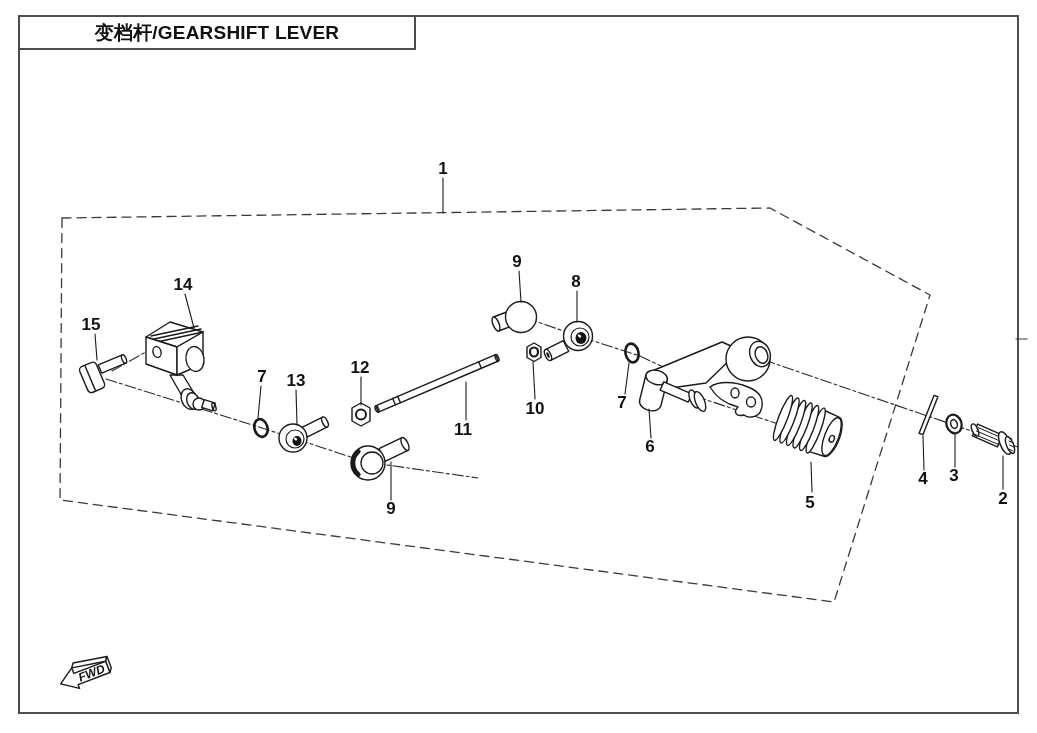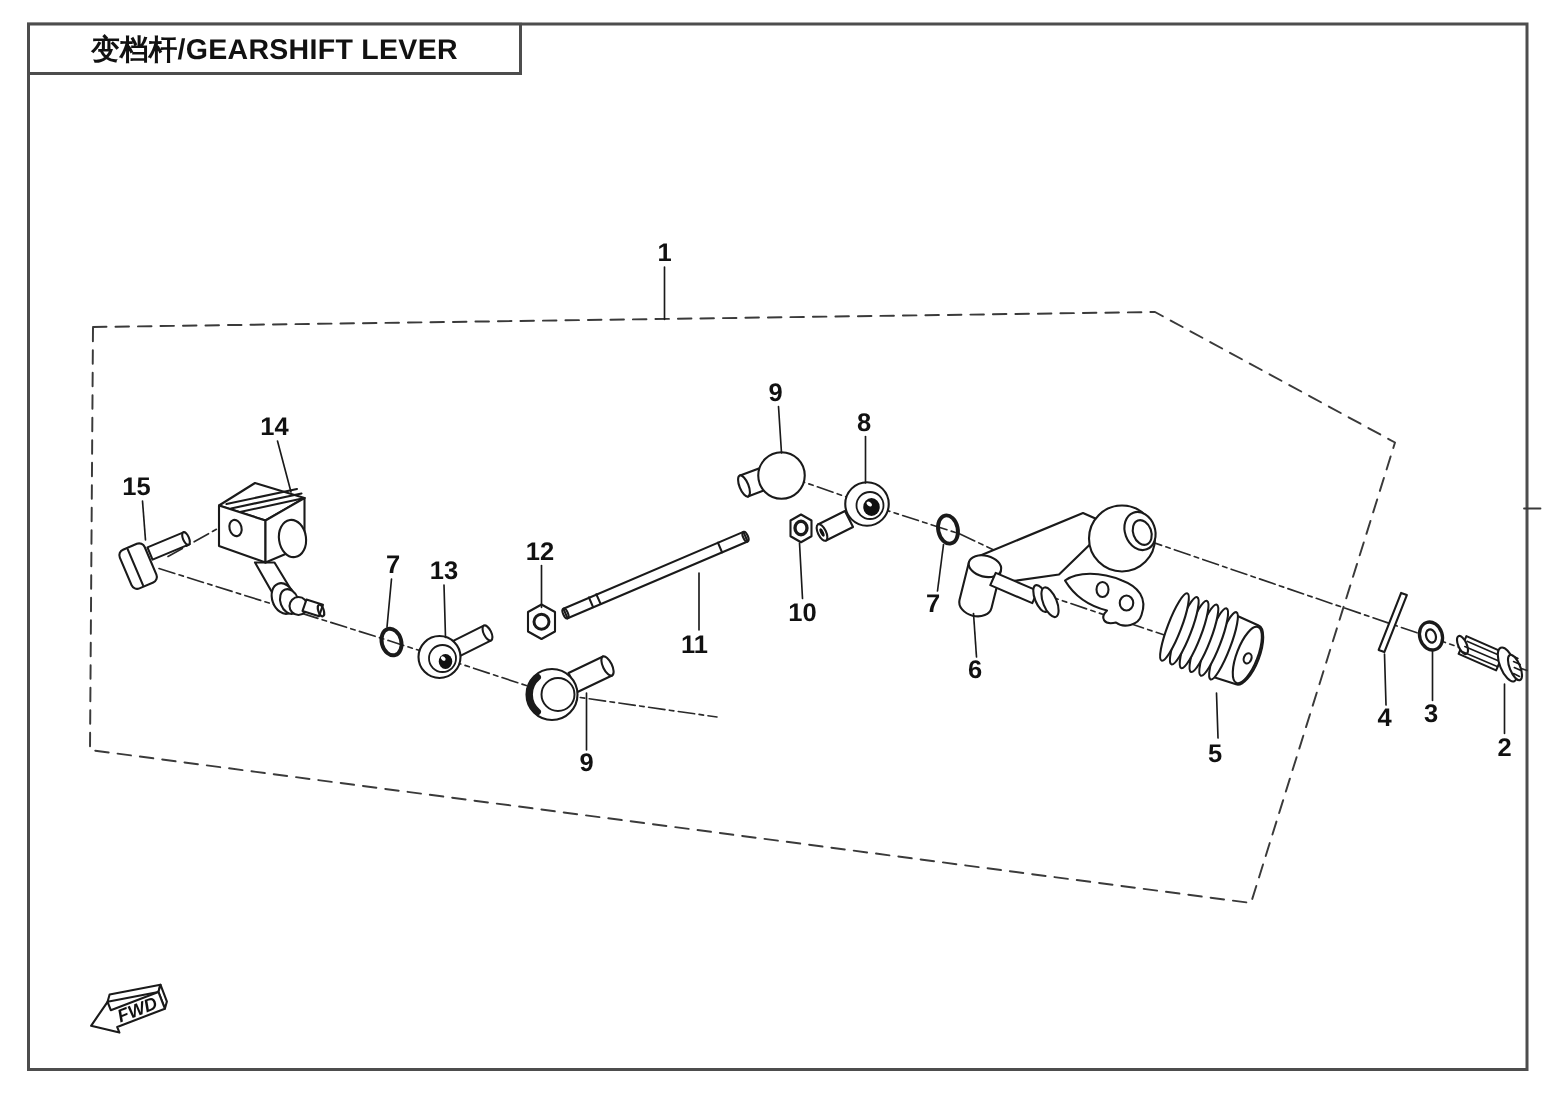--- a/index.html
+++ b/index.html
@@ -11,21 +11,21 @@
     overflow:hidden;
   }
   .page-border{
     position:absolute;
     left:18px;top:15px;width:1001px;height:699px;
     border:2px solid #4d4d4d;
     box-sizing:border-box;
   }
   .title-box{
     position:absolute;
-    left:18px;top:15px;width:330px;height:35px;
+    left:18px;top:15px;width:398px;height:35px;
     border:2px solid #4d4d4d;
     box-sizing:border-box;
     display:flex;align-items:center;justify-content:center;
     background:#ffffff;
   }
   .title-box span{
     font-weight:bold;
     font-size:19px;
     color:#111;
     letter-spacing:0.2px;

